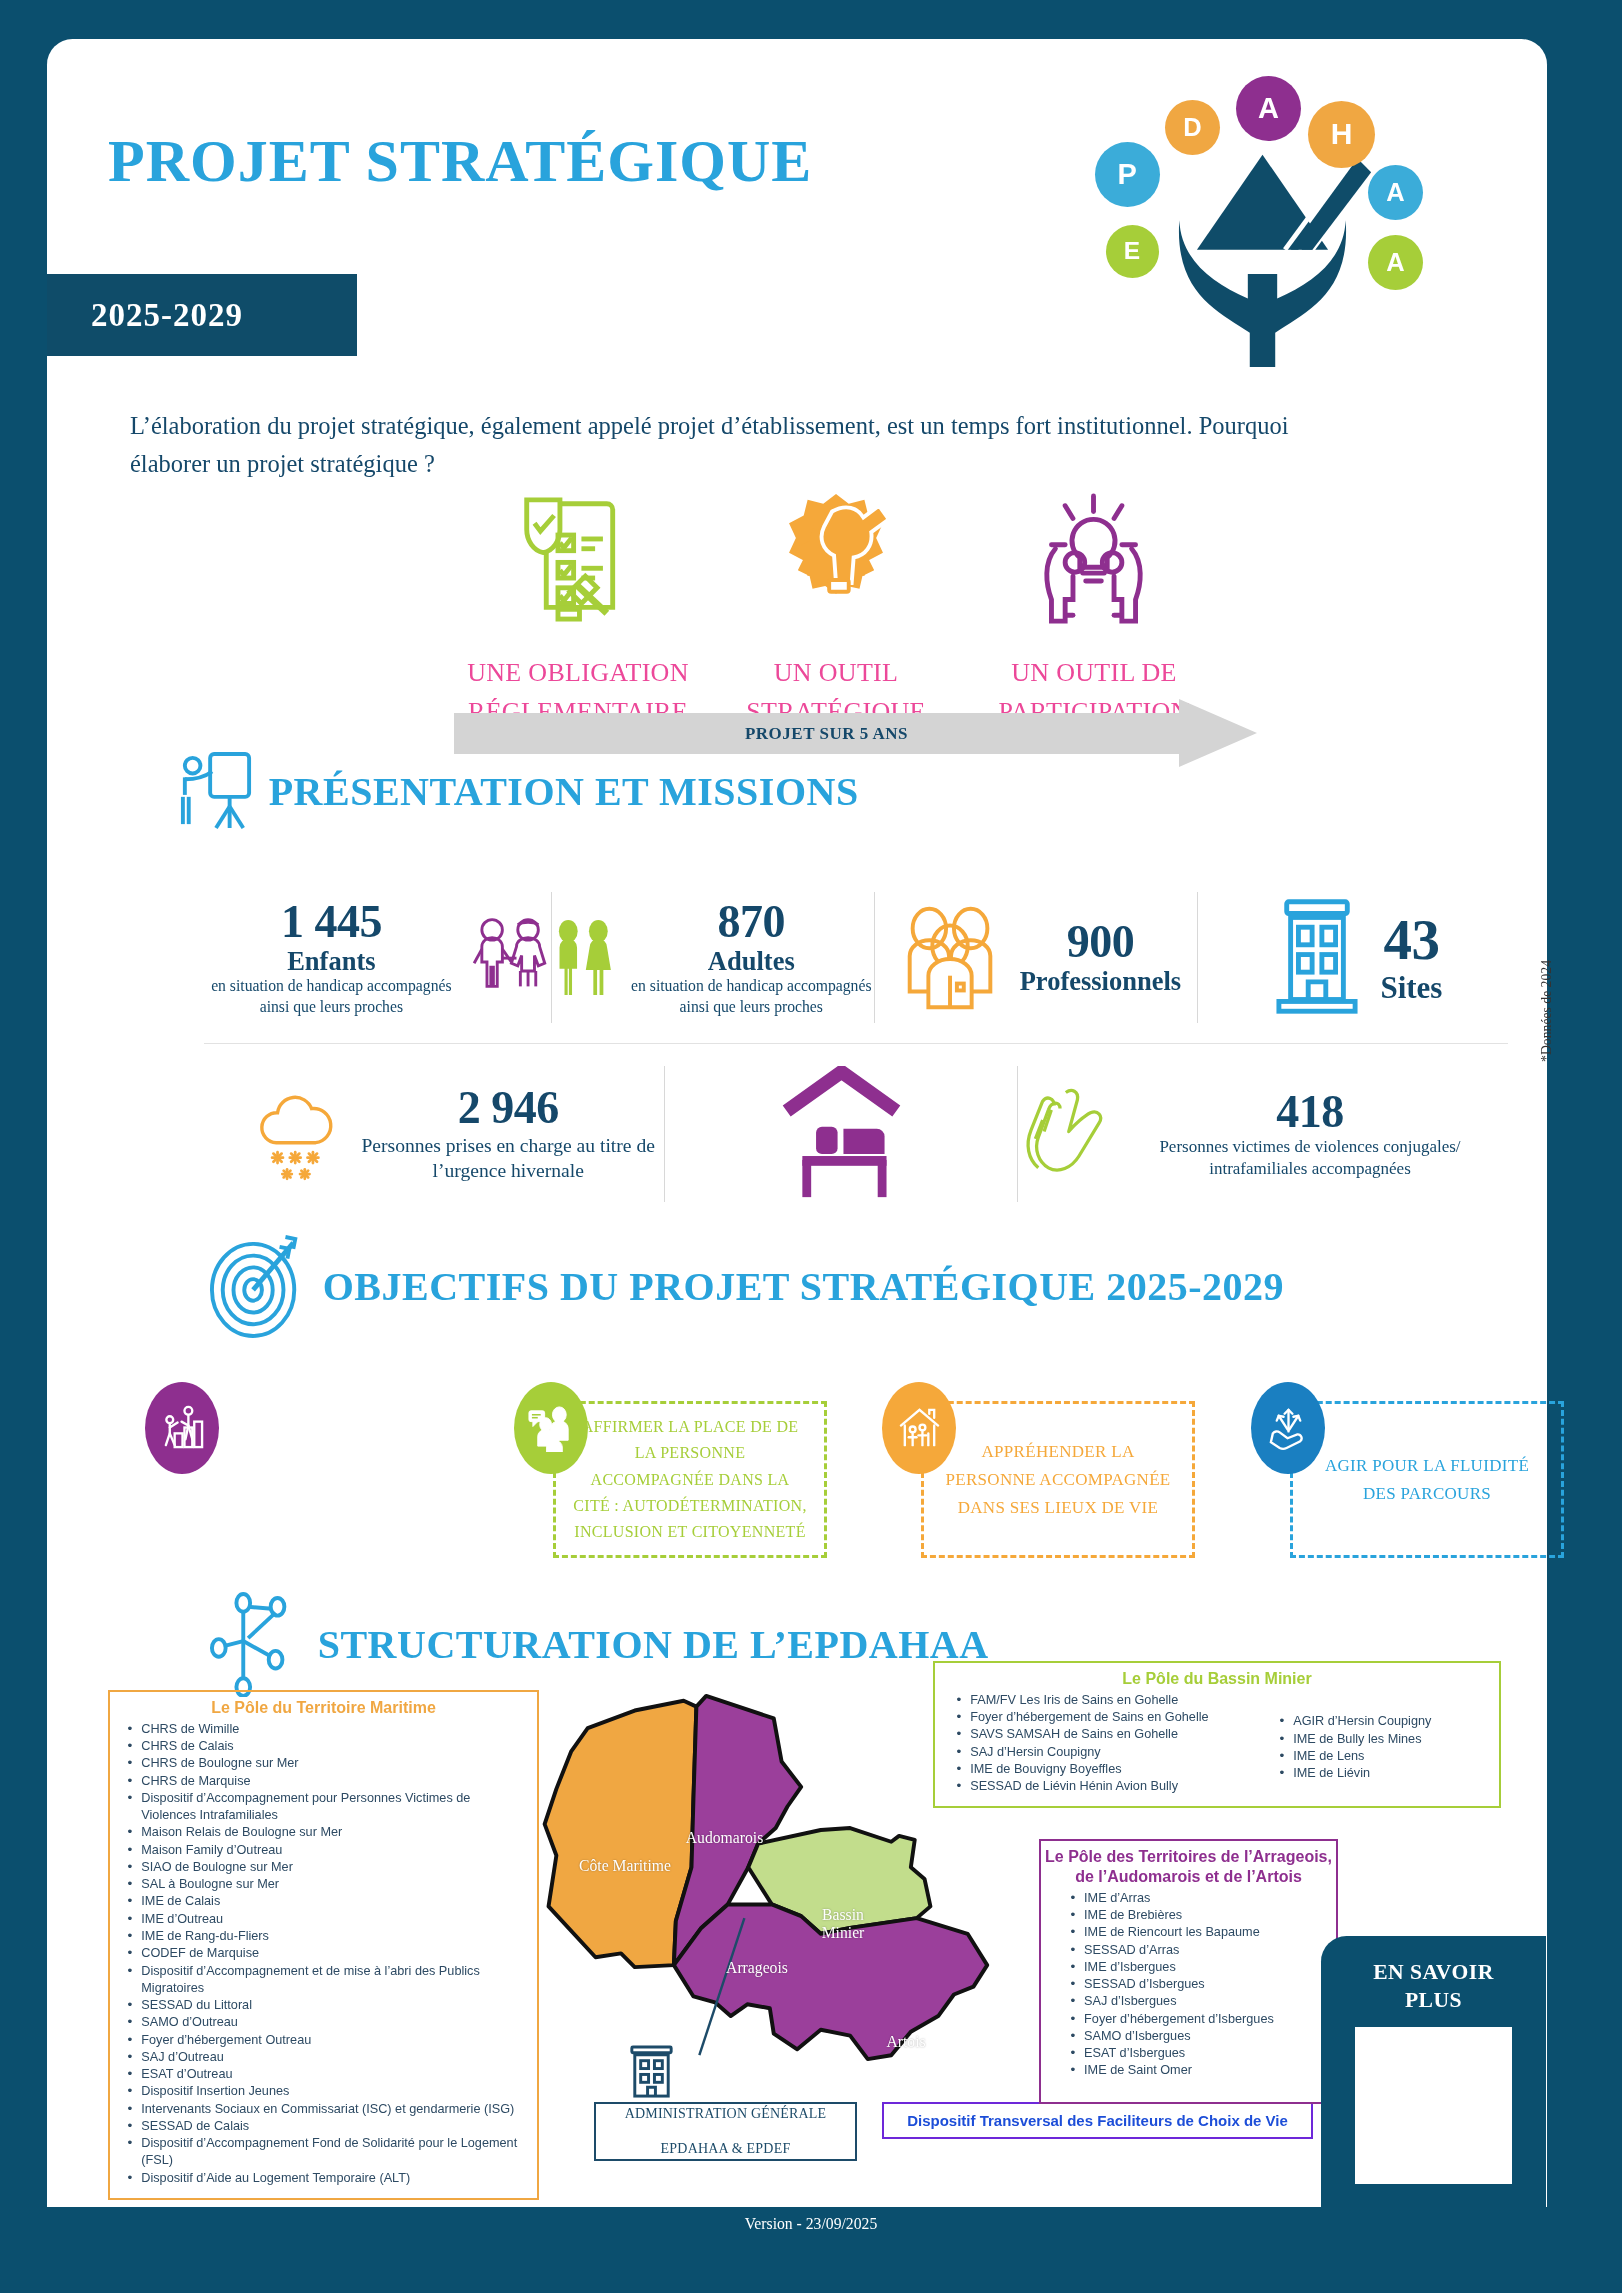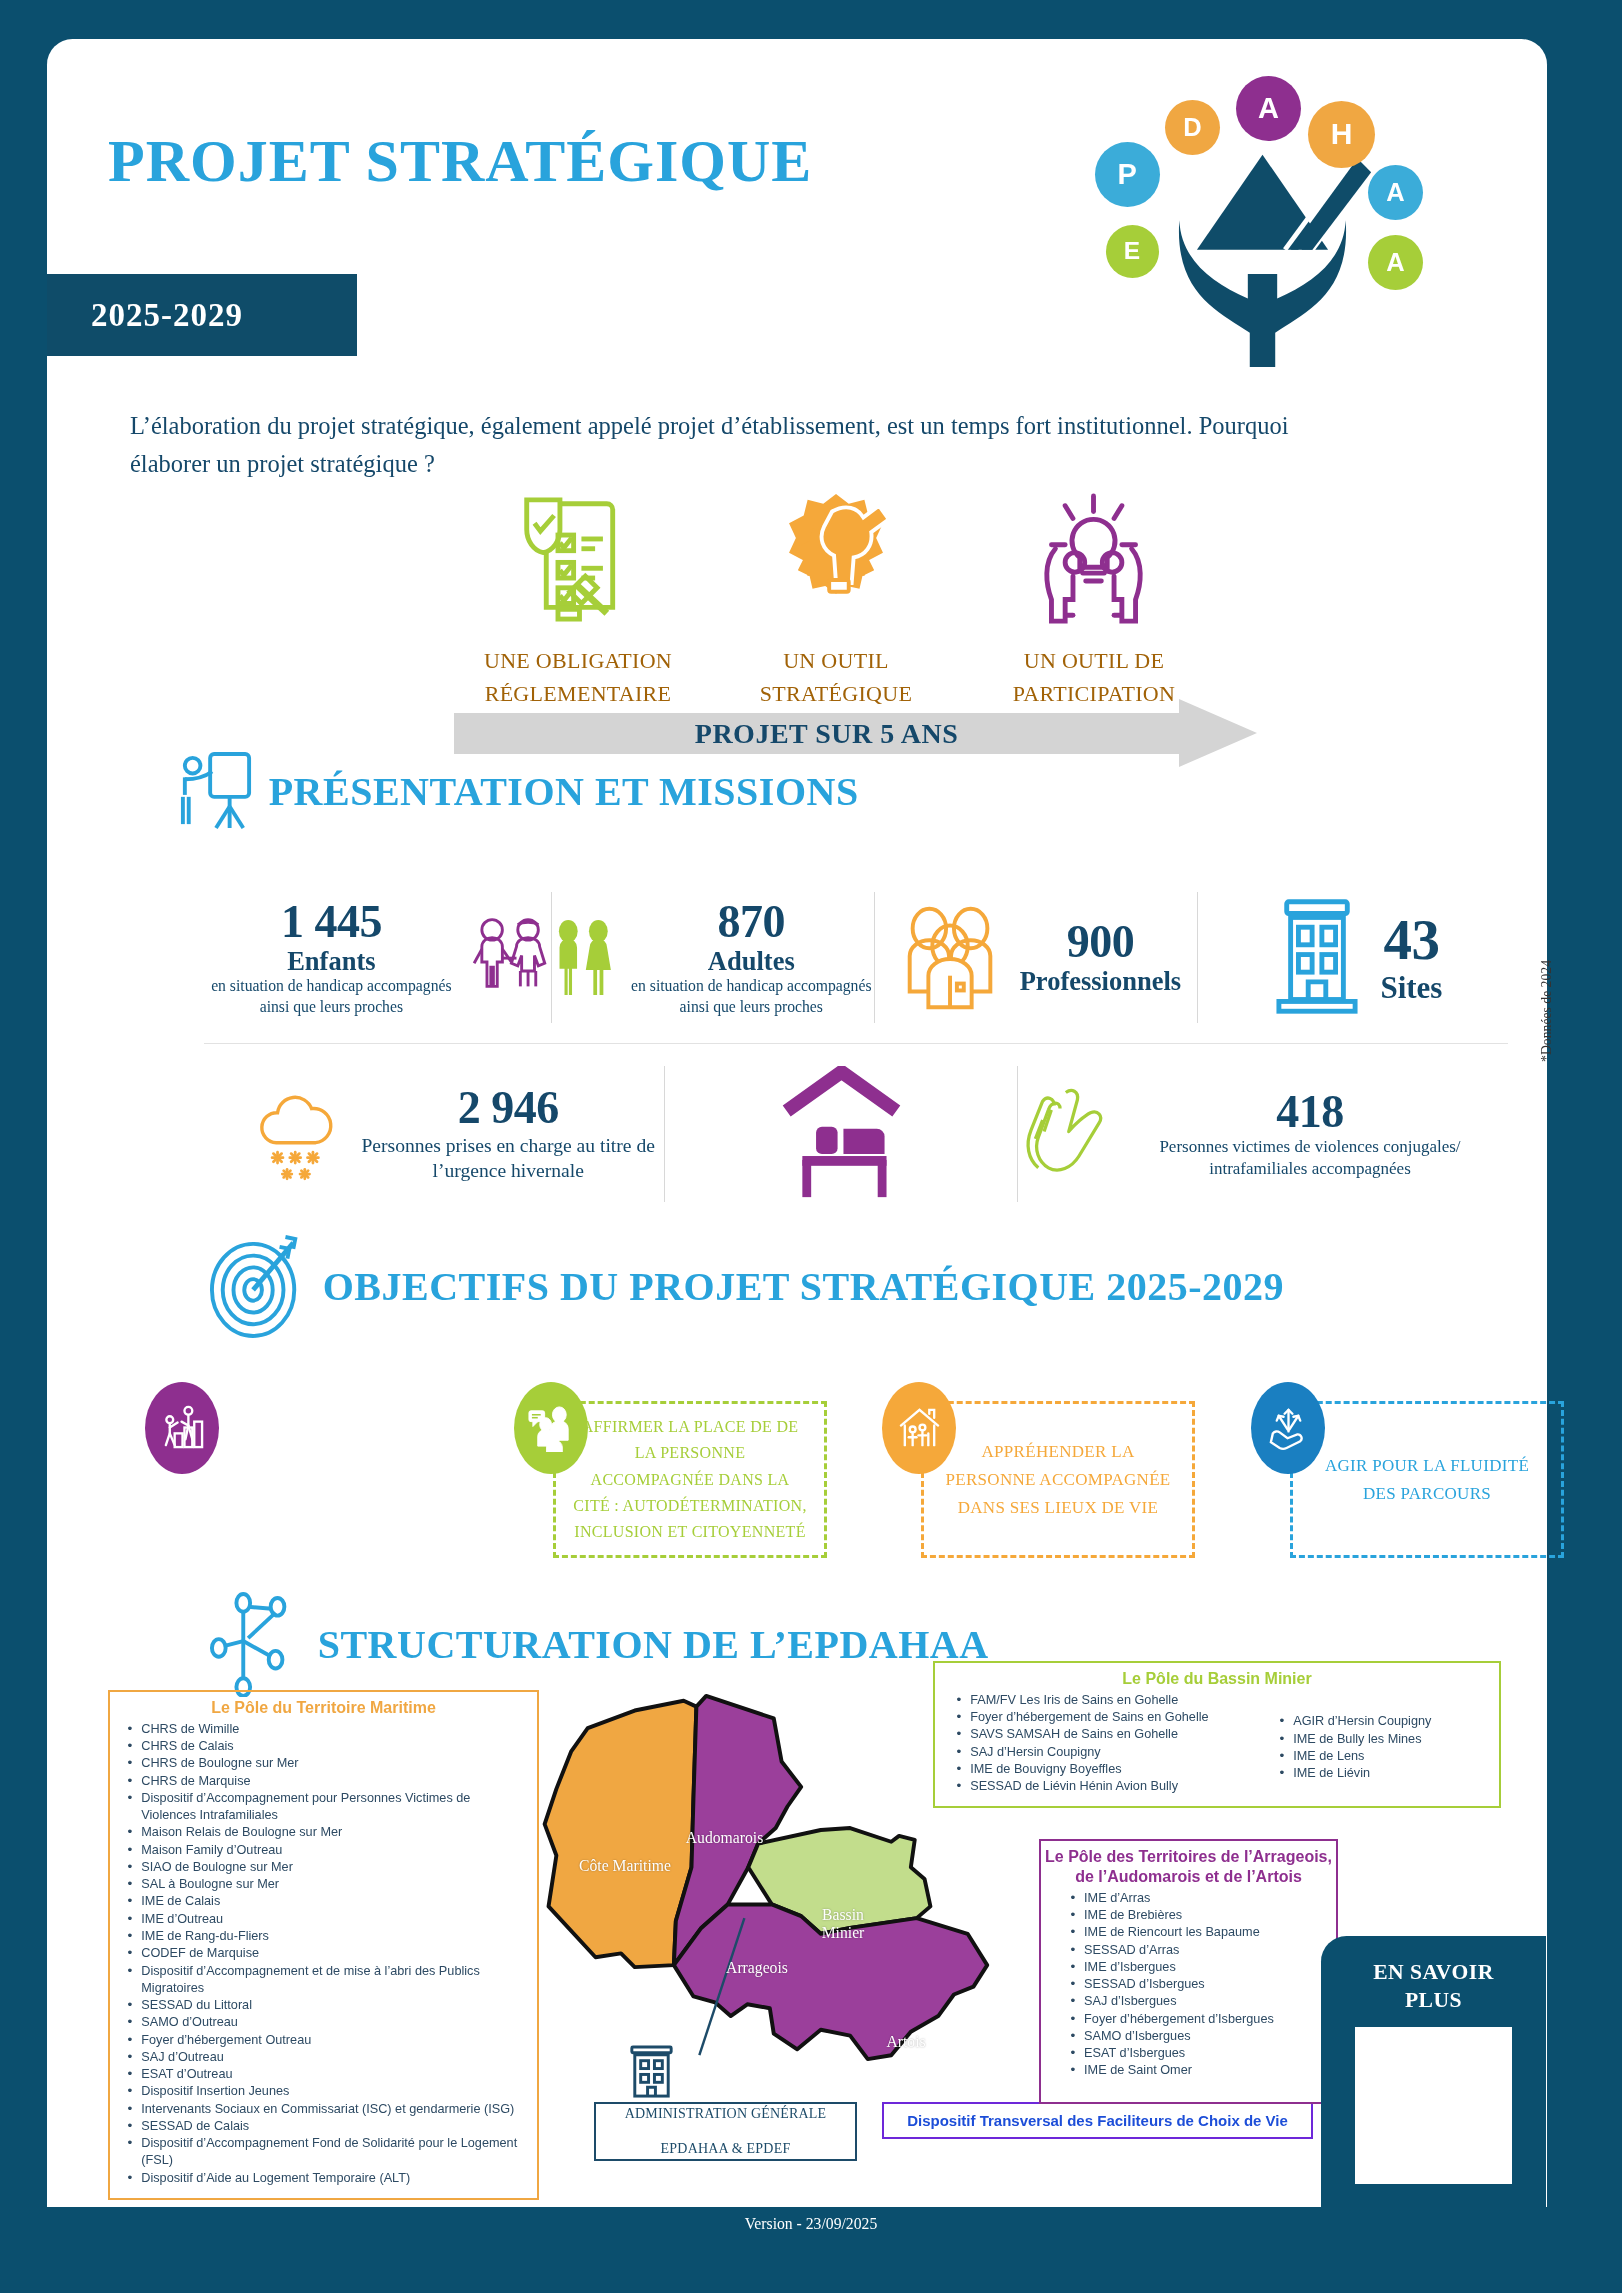--- a/index.html
+++ b/index.html
@@ -46,40 +46,40 @@
   .intro {
     position: absolute; left: 83px; top: 368px; width: 1225px;
     font-size: 24.5px; line-height: 1.55; color: #15486a;
   }
 
   
   .pillars { position: absolute; left: 402px; top: 446px; width: 774px; display: flex; }
   .pillar { width: 258px; display: flex; flex-direction: column; align-items: center; }
   .pillar-ico { height: 147px; display: flex; align-items: center; justify-content: center; }
   .pillar-lbl {
-    margin-top: 12px; text-align: center; font-size: 22px;
-    color: #a16207; line-height: 1.5; letter-spacing: 0.3px;
+    margin-top: 21px; text-align: center; font-size: 26px;
+    color: #ec4899; line-height: 1.5; letter-spacing: 0.3px;
   }
   .arrow-bar {
     position: absolute; left: 407px; top: 674px; width: 823px; height: 41px;
   }
   .arrow-bar .bar {
     position: absolute; left: 0; top: 0; width: 745px; height: 41px; background: #d4d4d4;
   }
   .arrow-bar .head {
     position: absolute; left: 725px; top: -13.7px;
     width: 0; height: 0;
     border-top: 34px solid transparent;
     border-bottom: 34px solid transparent;
     border-left: 78px solid #d4d4d4;
   }
   .arrow-bar .txt {
     position: absolute; left: 0; top: 0; width: 745px; height: 41px;
     display: flex; align-items: center; justify-content: center;
-    font-size: 28px; font-weight: bold; color: #15486a; letter-spacing: 0.5px;
+    font-size: 17px; font-weight: bold; color: #15486a; letter-spacing: 0.5px;
   }
 
   
   .sec-head { position: absolute; display: flex; align-items: center; gap: 15.7px; }
   .sec-head .txt {
     font-size: 40px; font-weight: bold; color: #29a3dc; letter-spacing: 0.5px;
   }
 
   
   .stats-row1 { position: absolute; left: 157px; top: 845px; width: 1304px; height: 147px; display: flex; }

